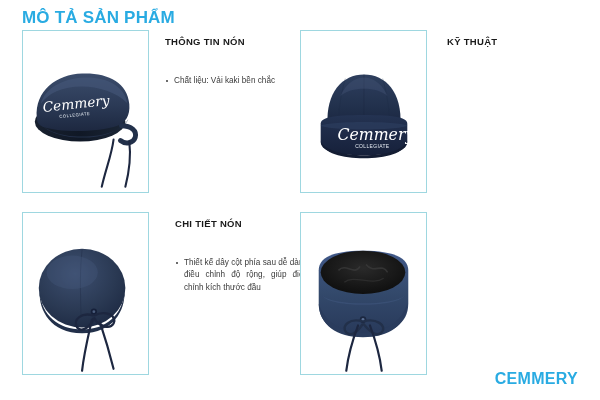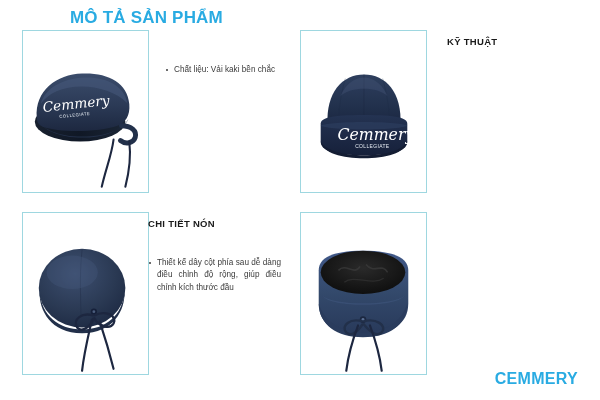--- a/index.html
+++ b/index.html
@@ -10,21 +10,20 @@
     overflow:hidden;
   }
   .page { position:relative; width:600px; height:400px; }
 
   
   .title {
     position:absolute; left:22px; top:8px;
     font-size:17px; font-weight:bold;
     letter-spacing:0.2px;
     color:#29ABE2;
-    margin-left:48px;
   }
 
   
   .frame {
     position:absolute;
     width:127px; height:163px;
     border:1px solid #9ed7e0;
     background:#ffffff;
     overflow:hidden;
   }
@@ -32,21 +31,21 @@
   .frame-r1.frame-c2 { left:300px; top:30px; }
   .frame-r2.frame-c1 { left:22px;  top:212px; }
   .frame-r2.frame-c2 { left:300px; top:212px; }
 
   .photo { position:absolute; inset:0; }
 
   
   .block { position:absolute; width:133px; }
   .block-r1c1 { left:165px; top:36px; }
   .block-r1c2 { left:447px; top:36px; }
-  .block-r2c1 { left:148px; top:218px; }
+  .block-r2c1 { left:175px; top:218px; }
   .block-r2c2 { left:447px; top:218px; }
 
   .heading {
     font-size:9.5px; font-weight:bold; color:#1a1a1a;
     letter-spacing:0.3px; margin-bottom:9px;
     white-space:nowrap;
   }
   .bullets { list-style:none; }
   .bullets li {
     position:relative;
@@ -127,20 +126,21 @@
 
         <g transform="rotate(-6 48 76)">
           <text class="script-txt" x="20" y="79" font-size="14">Cemmery</text>
           <text class="small-caps" x="36" y="87" font-size="4.4">COLLEGIATE</text>
         </g>
       </svg>
     </div>
   </div>
 
   <div class="block block-r1c1">
+    <div class="heading">THÔNG TIN NÓN</div>
     <ul class="bullets">
       <li>Chất liệu: Vải kaki bền chắc</li>
     </ul>
   </div>
 
   <div class="frame frame-r1 frame-c2">
     <div class="photo">
       <svg viewBox="0 0 127 163" preserveAspectRatio="xMidYMid meet">
         <defs>
           <linearGradient id="g2" x1="0" y1="0" x2="0" y2="1">

